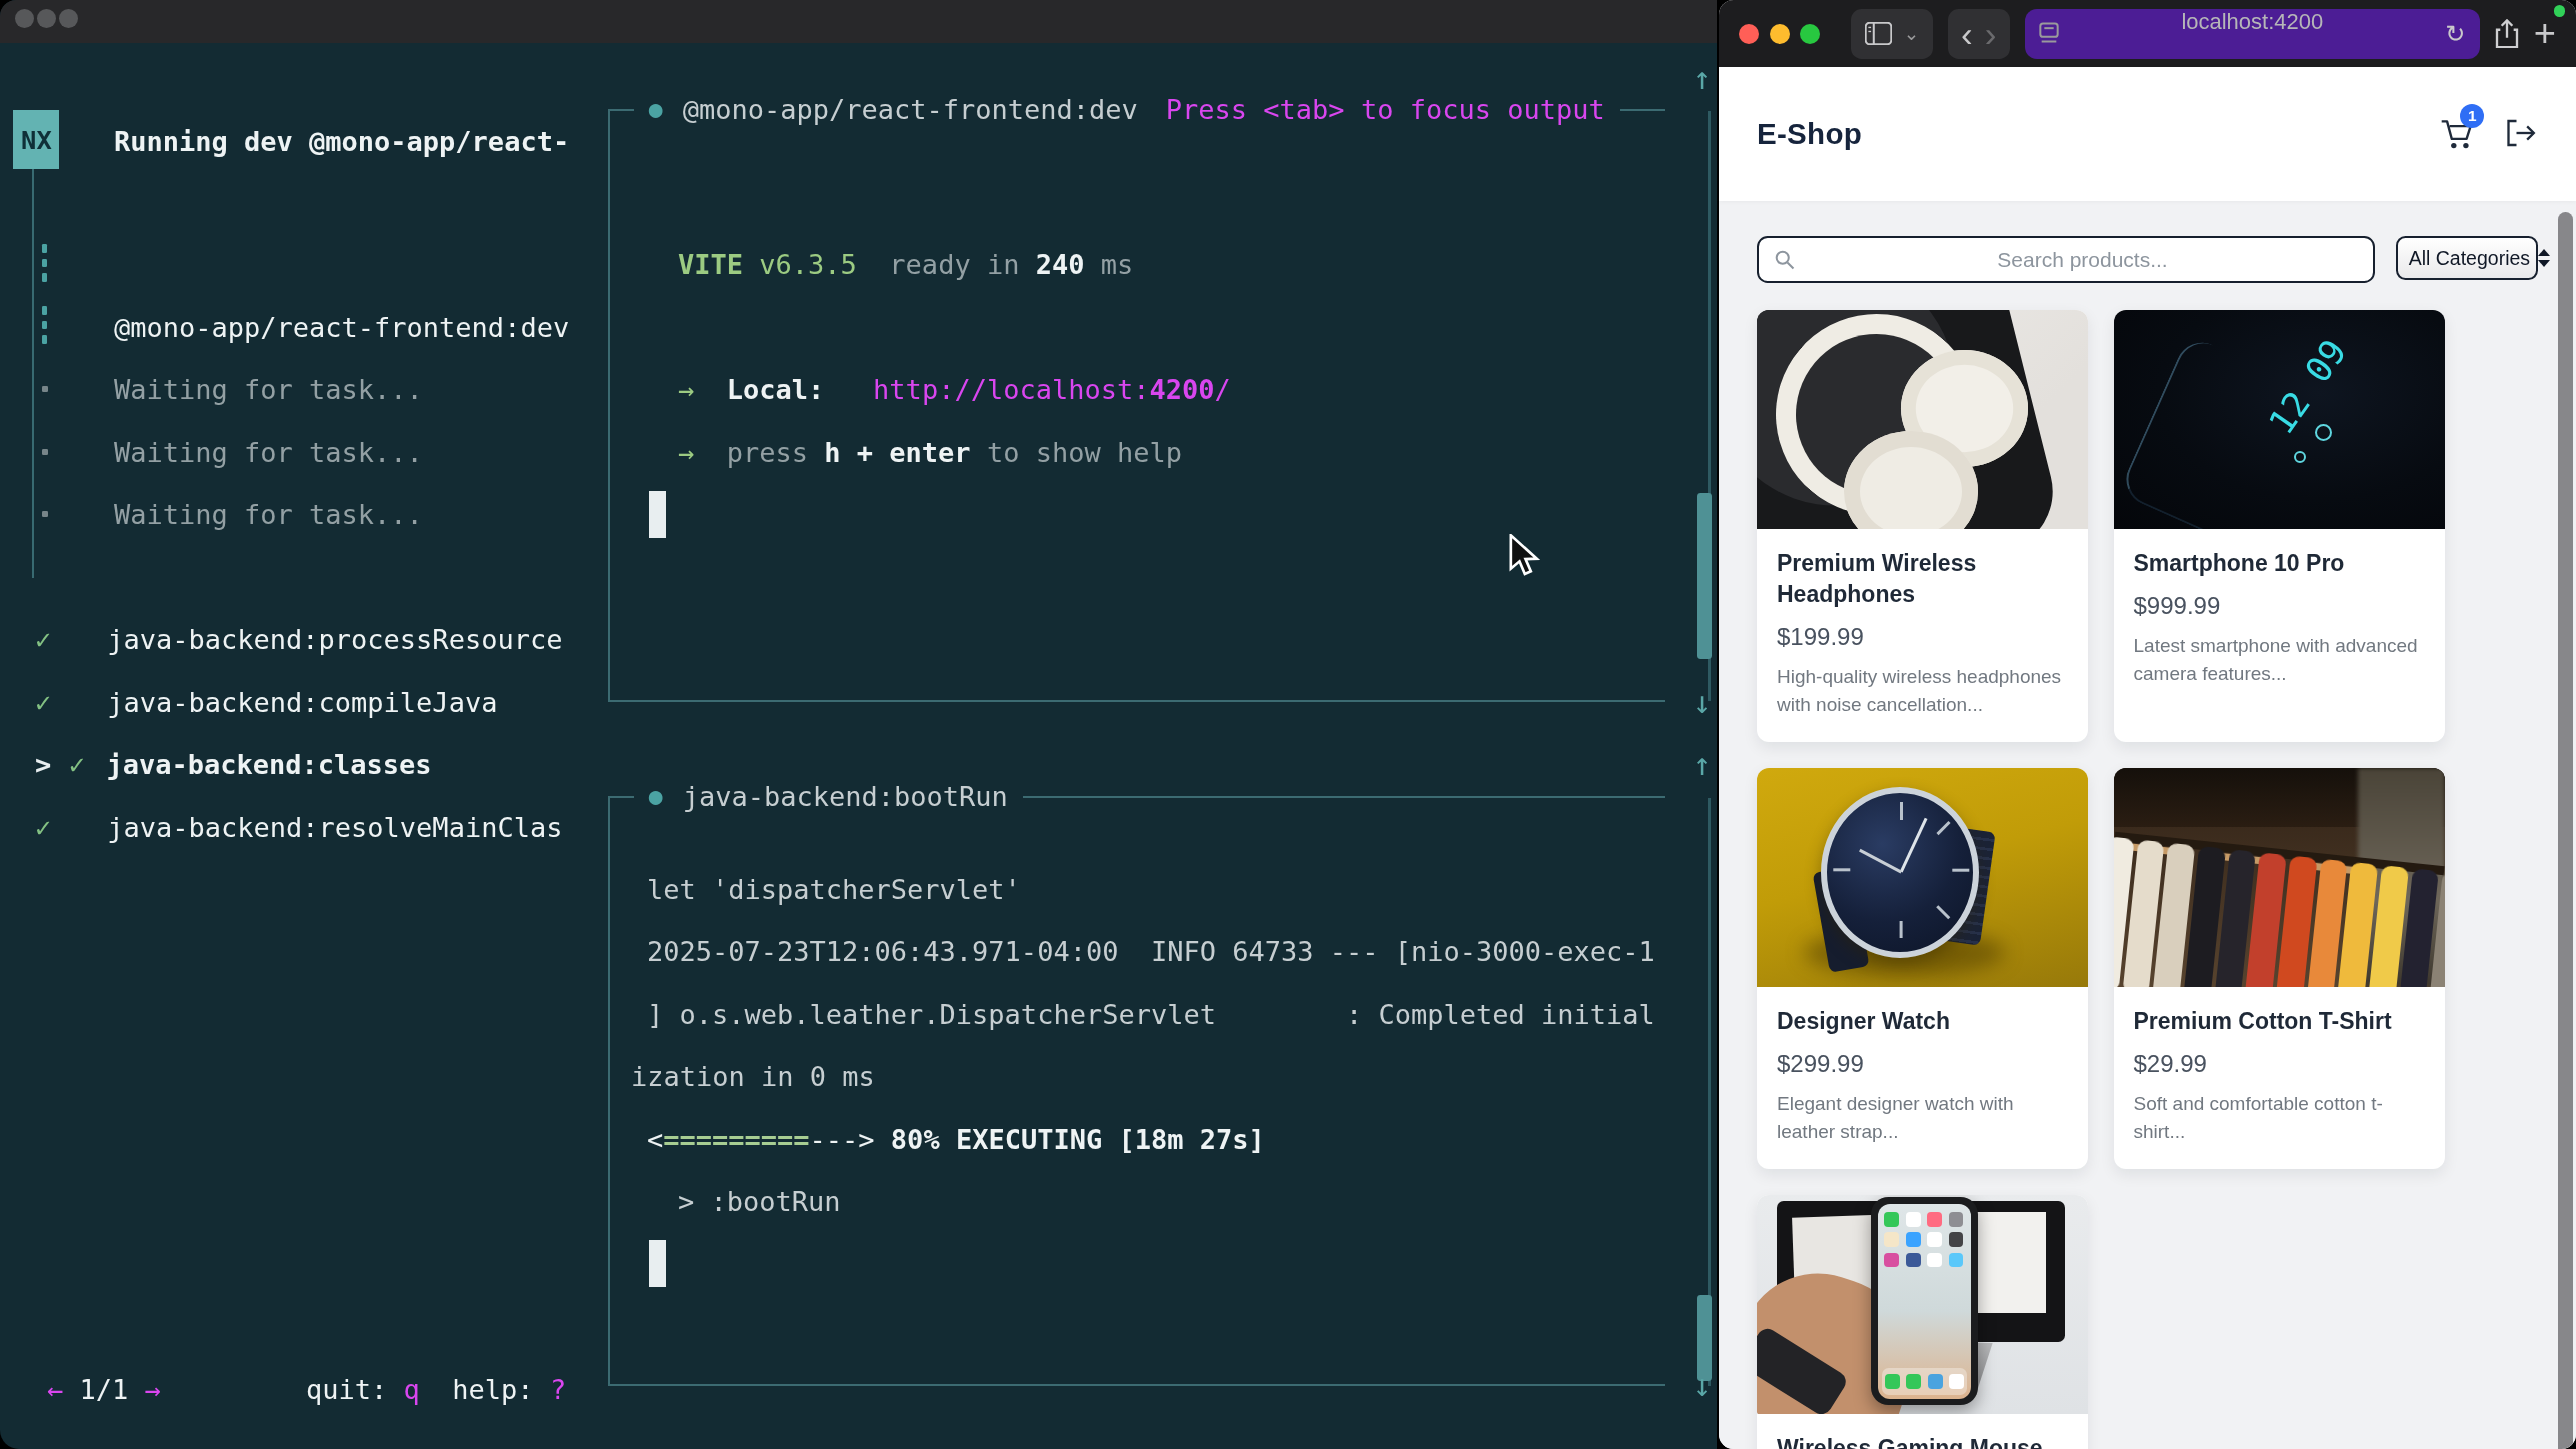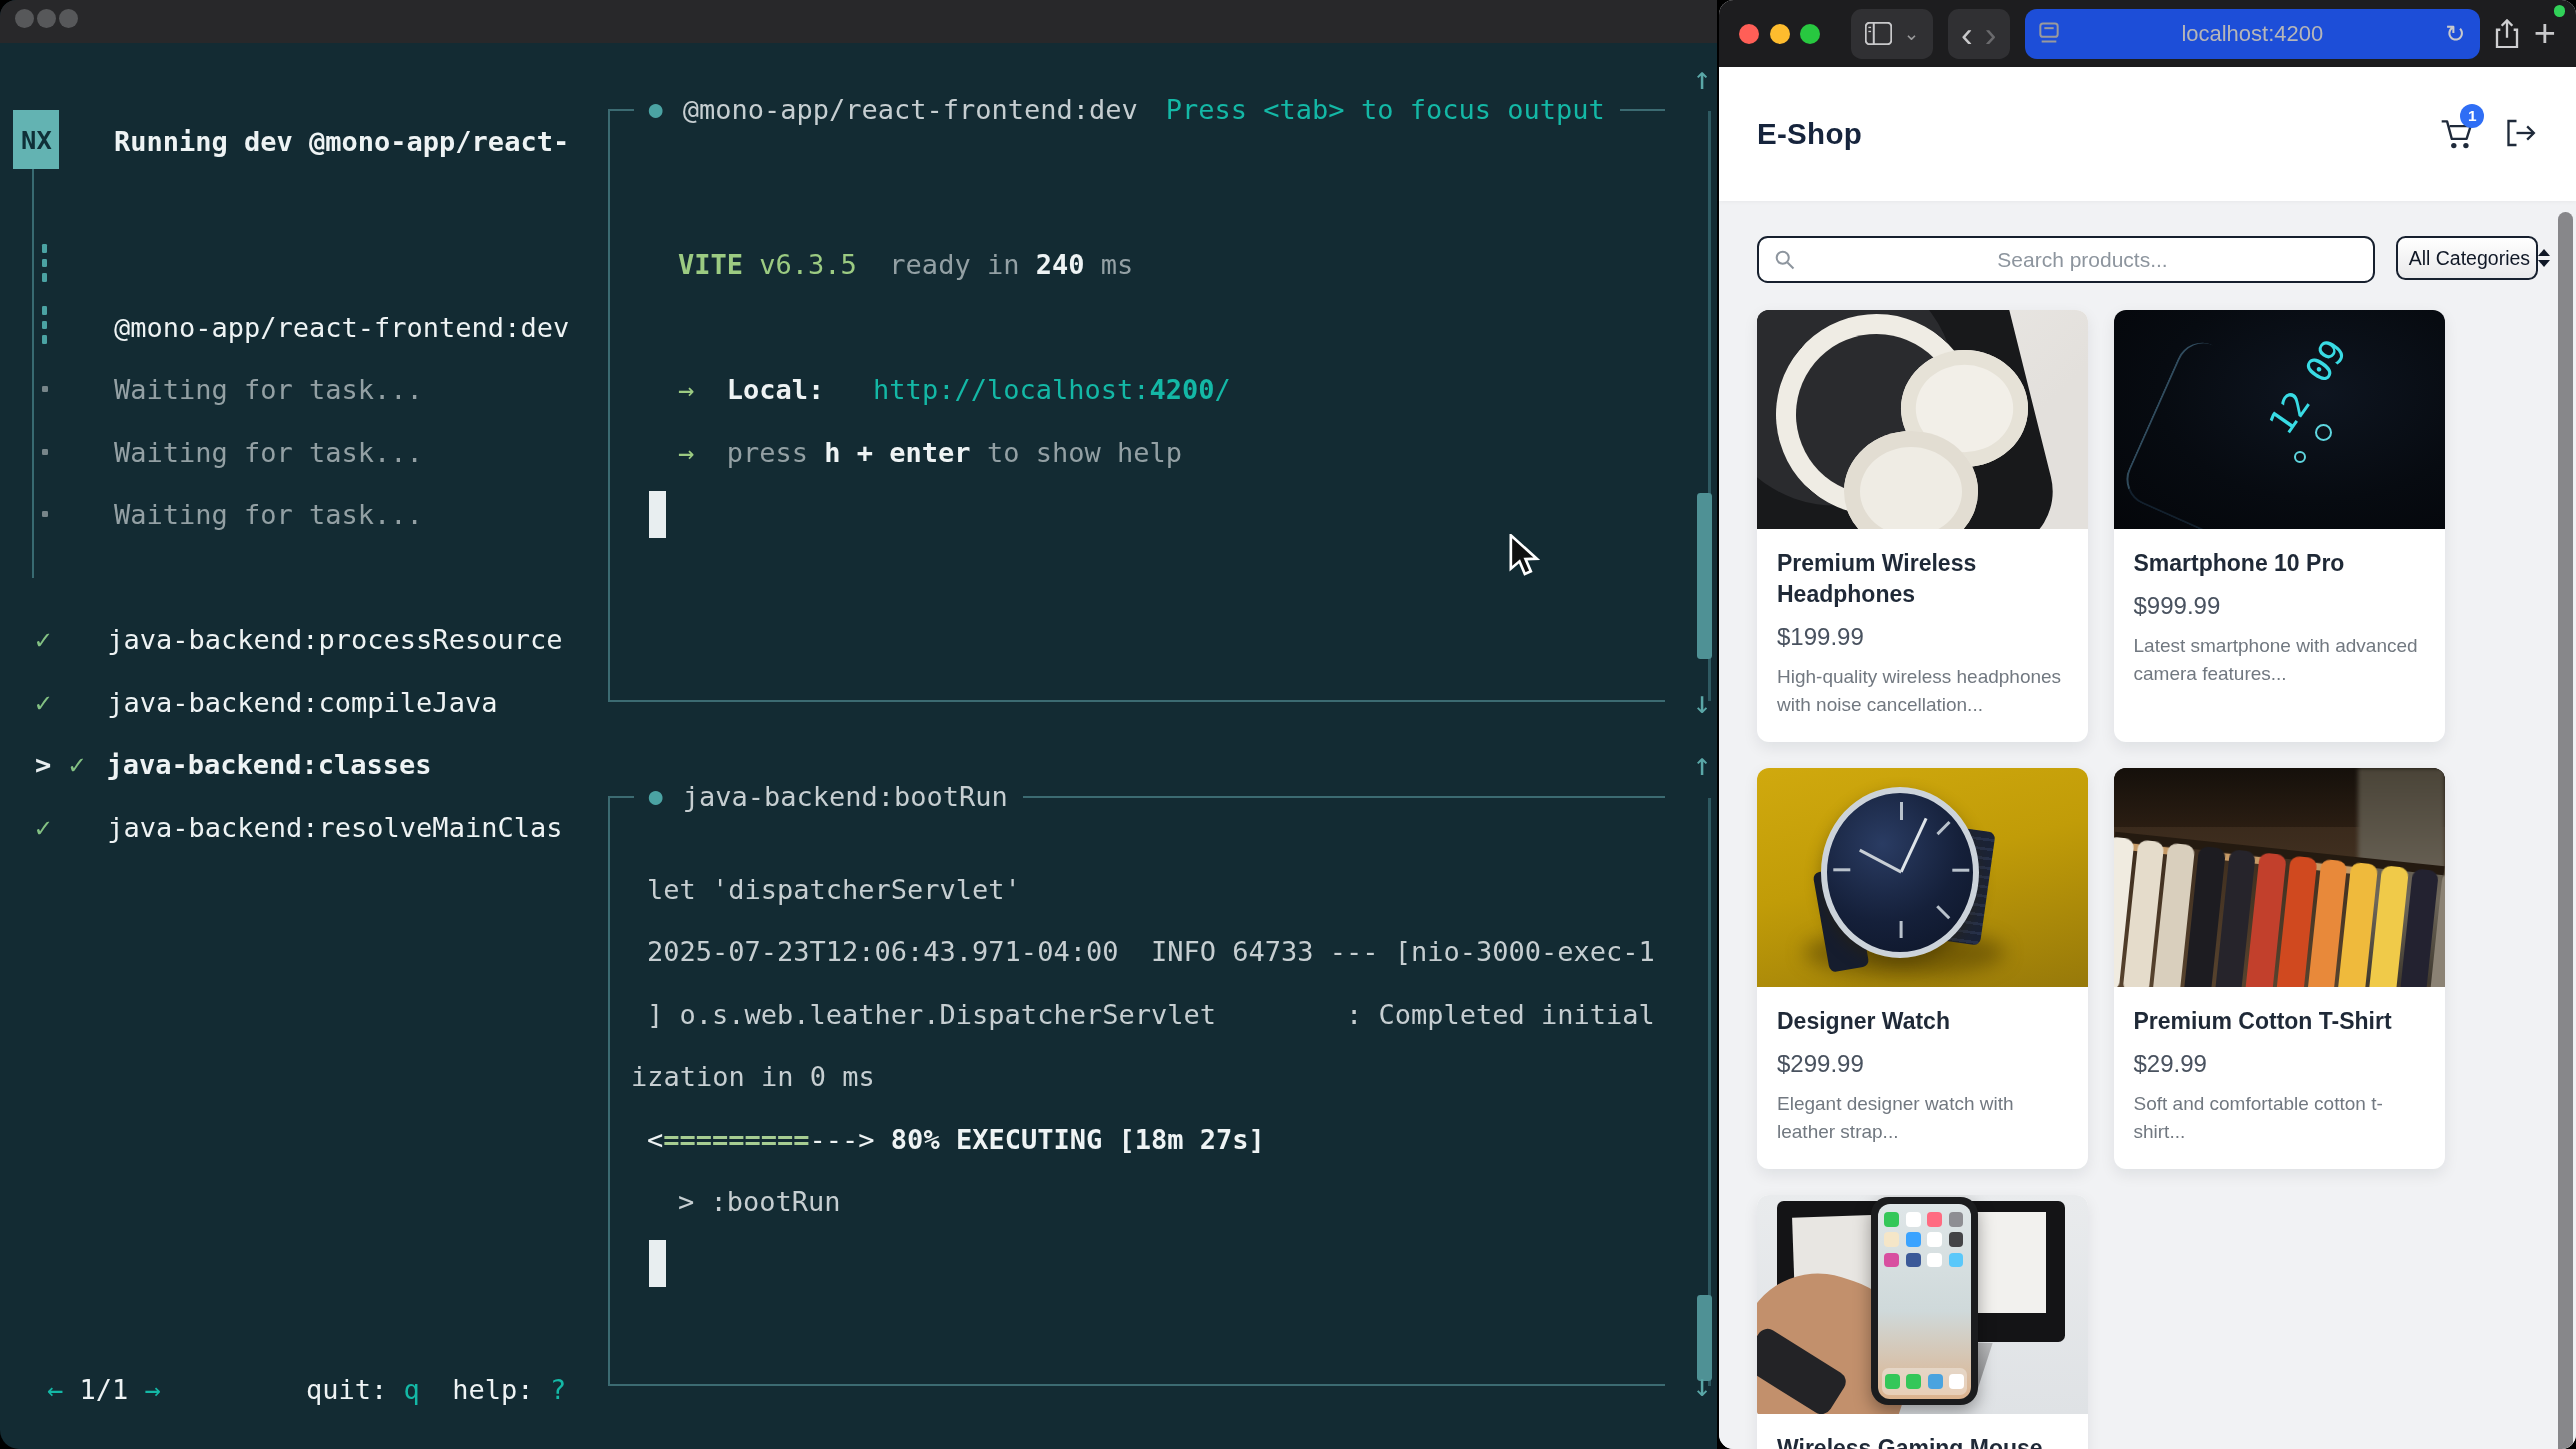--- a/index.html
+++ b/index.html
@@ -13,21 +13,21 @@
               font-family:"DejaVu Sans Mono","DejaVu Sans",monospace; }
   .term-titlebar { position:absolute; left:0; top:0; width:100%; height:43px;
                    background:#28282a; border-radius:16px 0 0 0; }
   .tl-dot { position:absolute; top:8.7px; width:19px; height:19px; border-radius:50%; background:#57585a; }
   .term-line { position:absolute; height:62px; display:flex; align-items:center;
                font-size:27px; white-space:pre; color:#c6ced1; }
   .bold { font-weight:bold; }
   .t-white  { color:#eef3f4; }
   .t-gray   { color:#c6ced1; }
   .t-dim    { color:#93a0a4; }
-  .t-teal   { color:#14b8a6; }
+  .t-teal   { color:#d946ef; }
   .t-green  { color:#9ccb82; }
   .t-barline{ color:#a7cd92; }
 
   .nx-logo { position:absolute; left:13.4px; top:110px; width:46px; height:59px;
              background:#63b3b2; color:#0f3038; font-weight:bold; font-size:25.5px;
              display:flex; align-items:center; justify-content:center; }
   .tree-line { position:absolute; left:32px; top:169px; width:2px; height:409px; background:#386a71; }
 
   .spinner { position:absolute; left:42px; display:flex; flex-direction:column; gap:6px; }
   .spinner i { width:4.7px; height:8.7px; background:#4ba3a3; border-radius:1.3px; }
@@ -52,22 +52,22 @@
   .browser { position:absolute; left:1719px; top:0; width:857px; height:1449px;
              border-radius:14.8px; overflow:hidden; background:#f4f5f7;
              display:flex; flex-direction:column; }
   .toolbar { height:67px; background:#1d1d1f; flex:none; display:flex; align-items:center;
              padding:0 20px; gap:14.8px; }
   .traffic { display:flex; gap:10.7px; margin-right:16px; }
   .traffic i { width:20px; height:20px; border-radius:50%; }
   .tb-group { height:50px; background:#303033; border-radius:10.7px; display:flex;
               align-items:center; padding:0 13.4px; gap:12px; }
   .tb-ico { color:#c9c9cb; display:flex; align-items:center; justify-content:center; }
-  .addr { flex:1; height:50px; background:#1d4ed8; border-radius:12px; display:flex;
-          align-items:center; padding:0 14.8px; }
+  .addr { flex:1; height:50px; background:#4c1d95; border-radius:12px; display:flex;
+          padding:0 14.8px; }
   .addr-text { flex:1; text-align:center; color:#b6b6b8; font-size:22px; }
   .nav-dim { opacity:.38; }
   .rec-dot { position:absolute; right:10.7px; top:5.4px; width:11.4px; height:11.4px;
              border-radius:50%; background:#31d158; }
 
   .shop-header { background:#fff; flex:none; height:134px; display:flex; align-items:center;
                  padding:0 38px; box-shadow:0 1.3px 5.4px rgba(0,0,0,.06); position:relative; z-index:3;}
   .shop-title { font-size:29.5px; font-weight:bold; color:#16243c; letter-spacing:0.3px; }
   .shop-actions { margin-left:auto; display:flex; align-items:center; gap:29.5px; }
   .cart-wrap { position:relative; }

